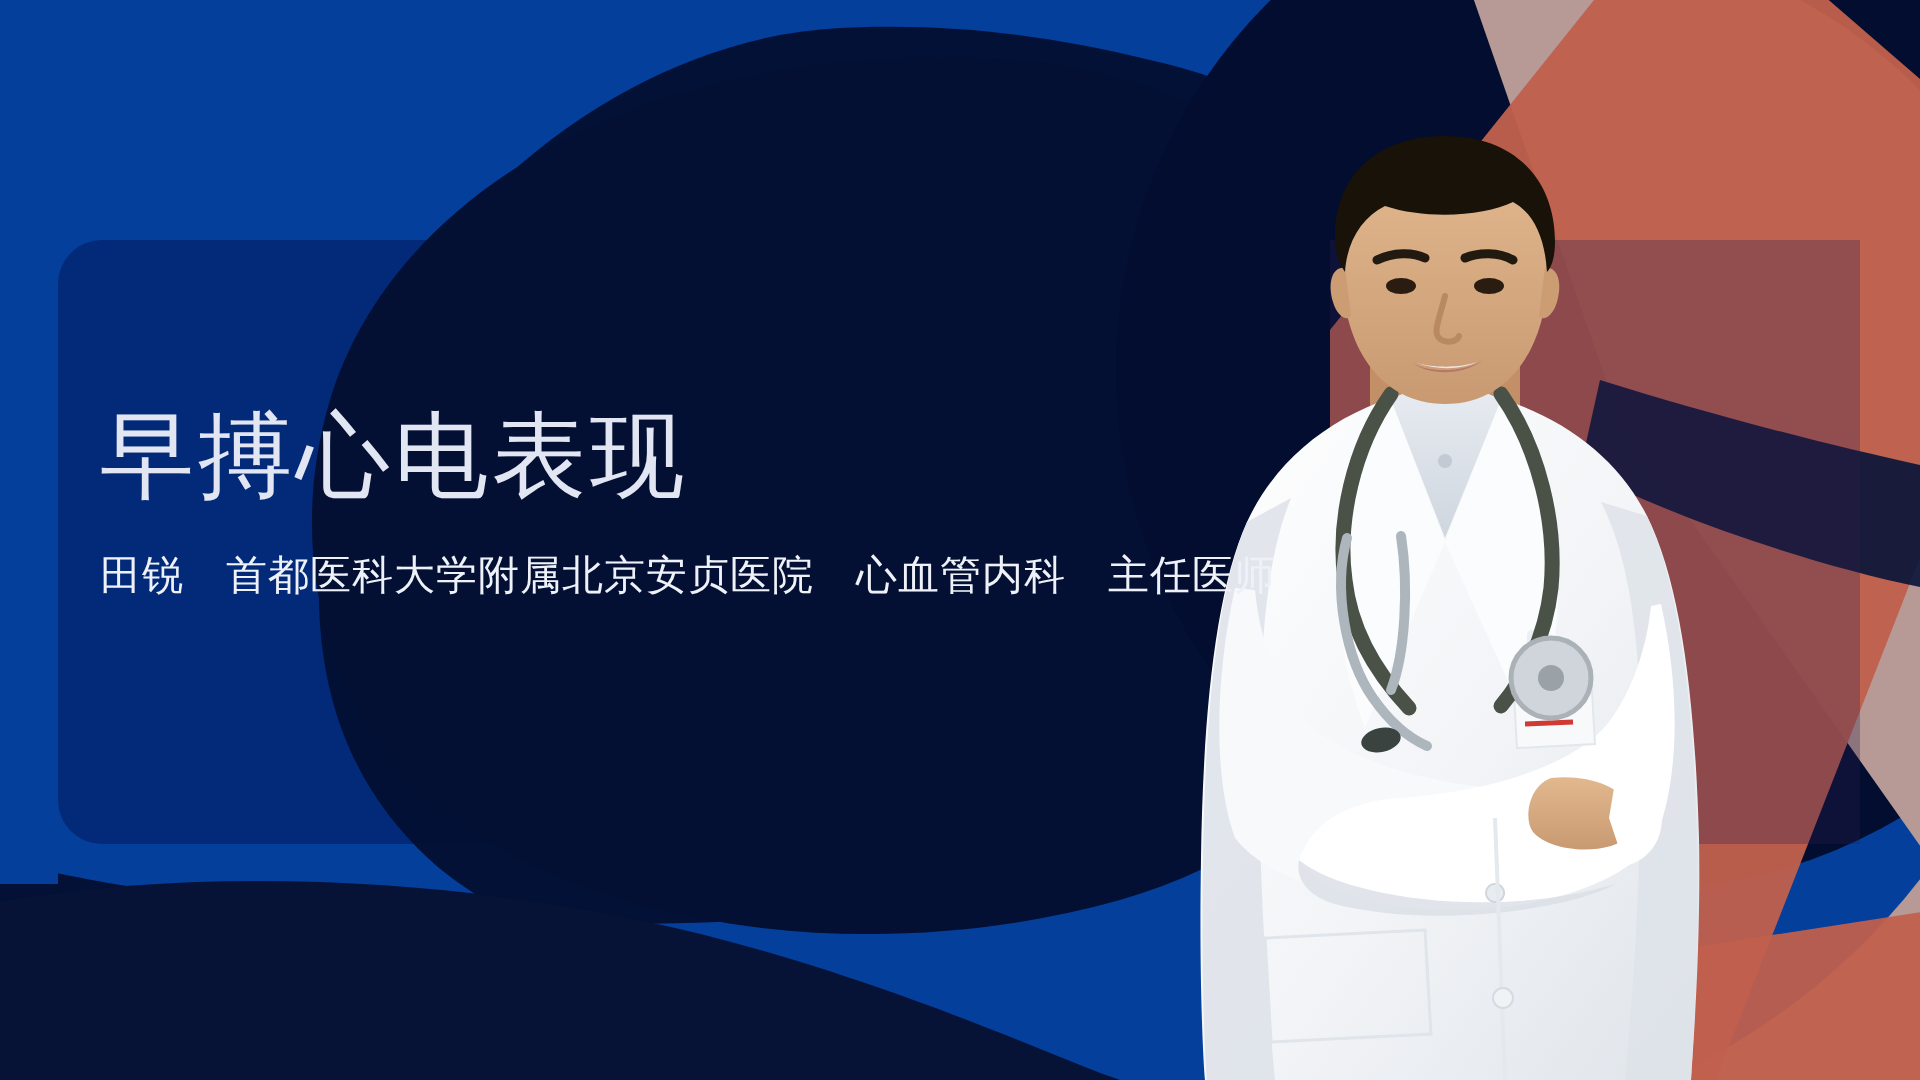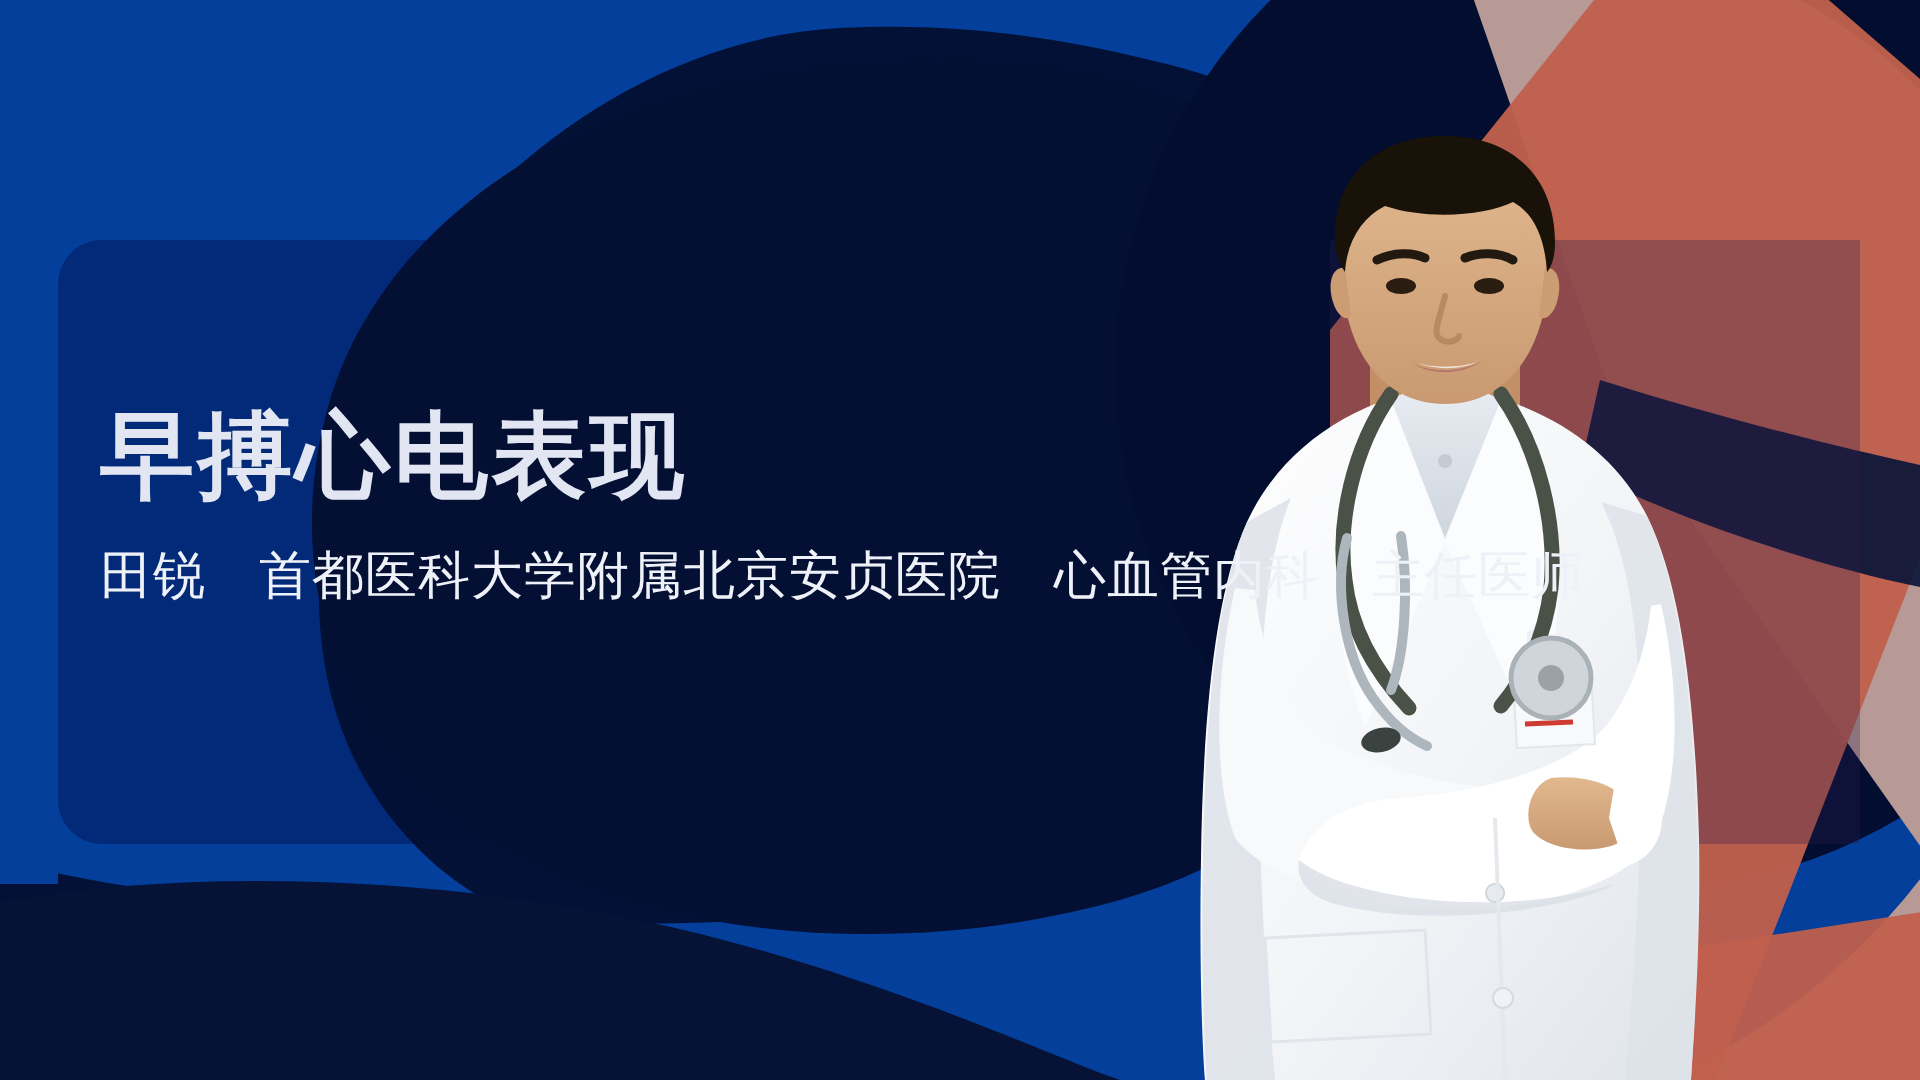--- a/index.html
+++ b/index.html
@@ -37,28 +37,28 @@
   
   #text-block{
     position:absolute;
     left:100px;top:400px;
     width:1150px;
   }
   #title{
     margin:0;
     font-size:94px;
     line-height:112px;
-    font-weight:700;
+    font-weight:400;
     letter-spacing:4px;
     color:#e2e6f2;
     white-space:nowrap;
   }
   #subtitle{
     margin:38px 0 0 0;
-    font-size:52px;
+    font-size:41px;
     line-height:50px;
     font-weight:400;
     letter-spacing:1px;
     color:#eef1f8;
     white-space:nowrap;
   }
 </style>
 </head>
 <body>
 

